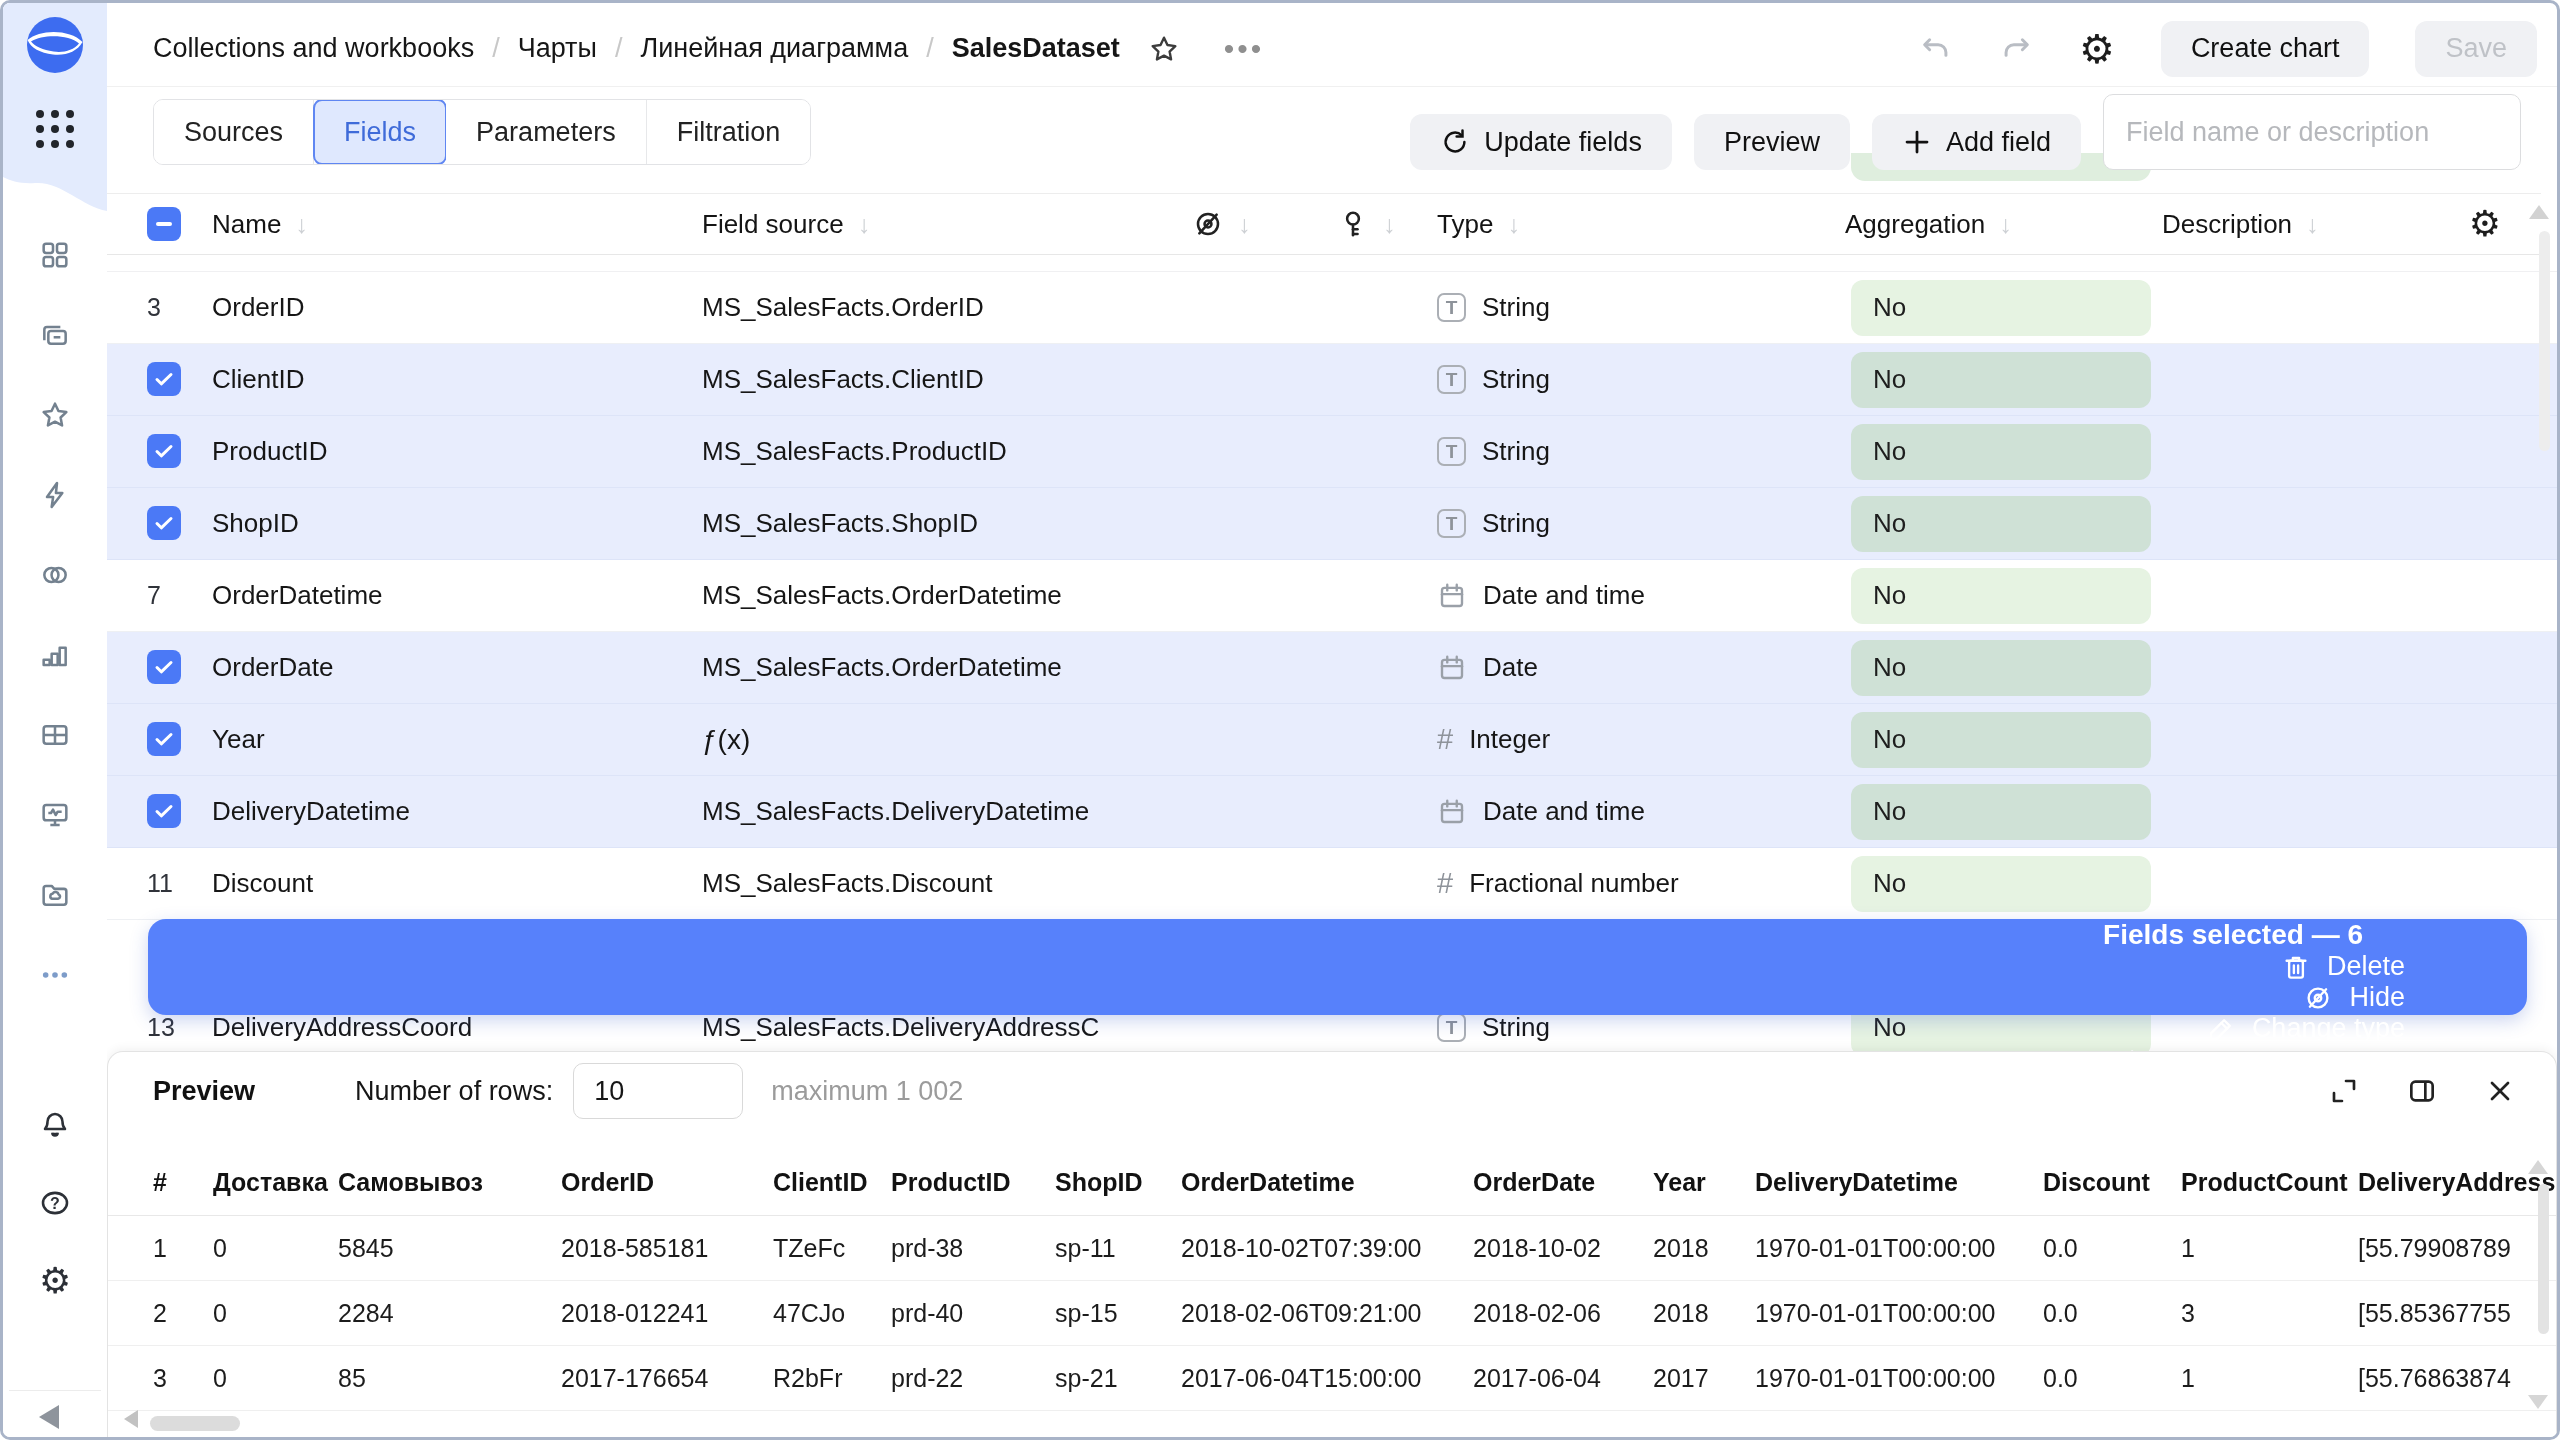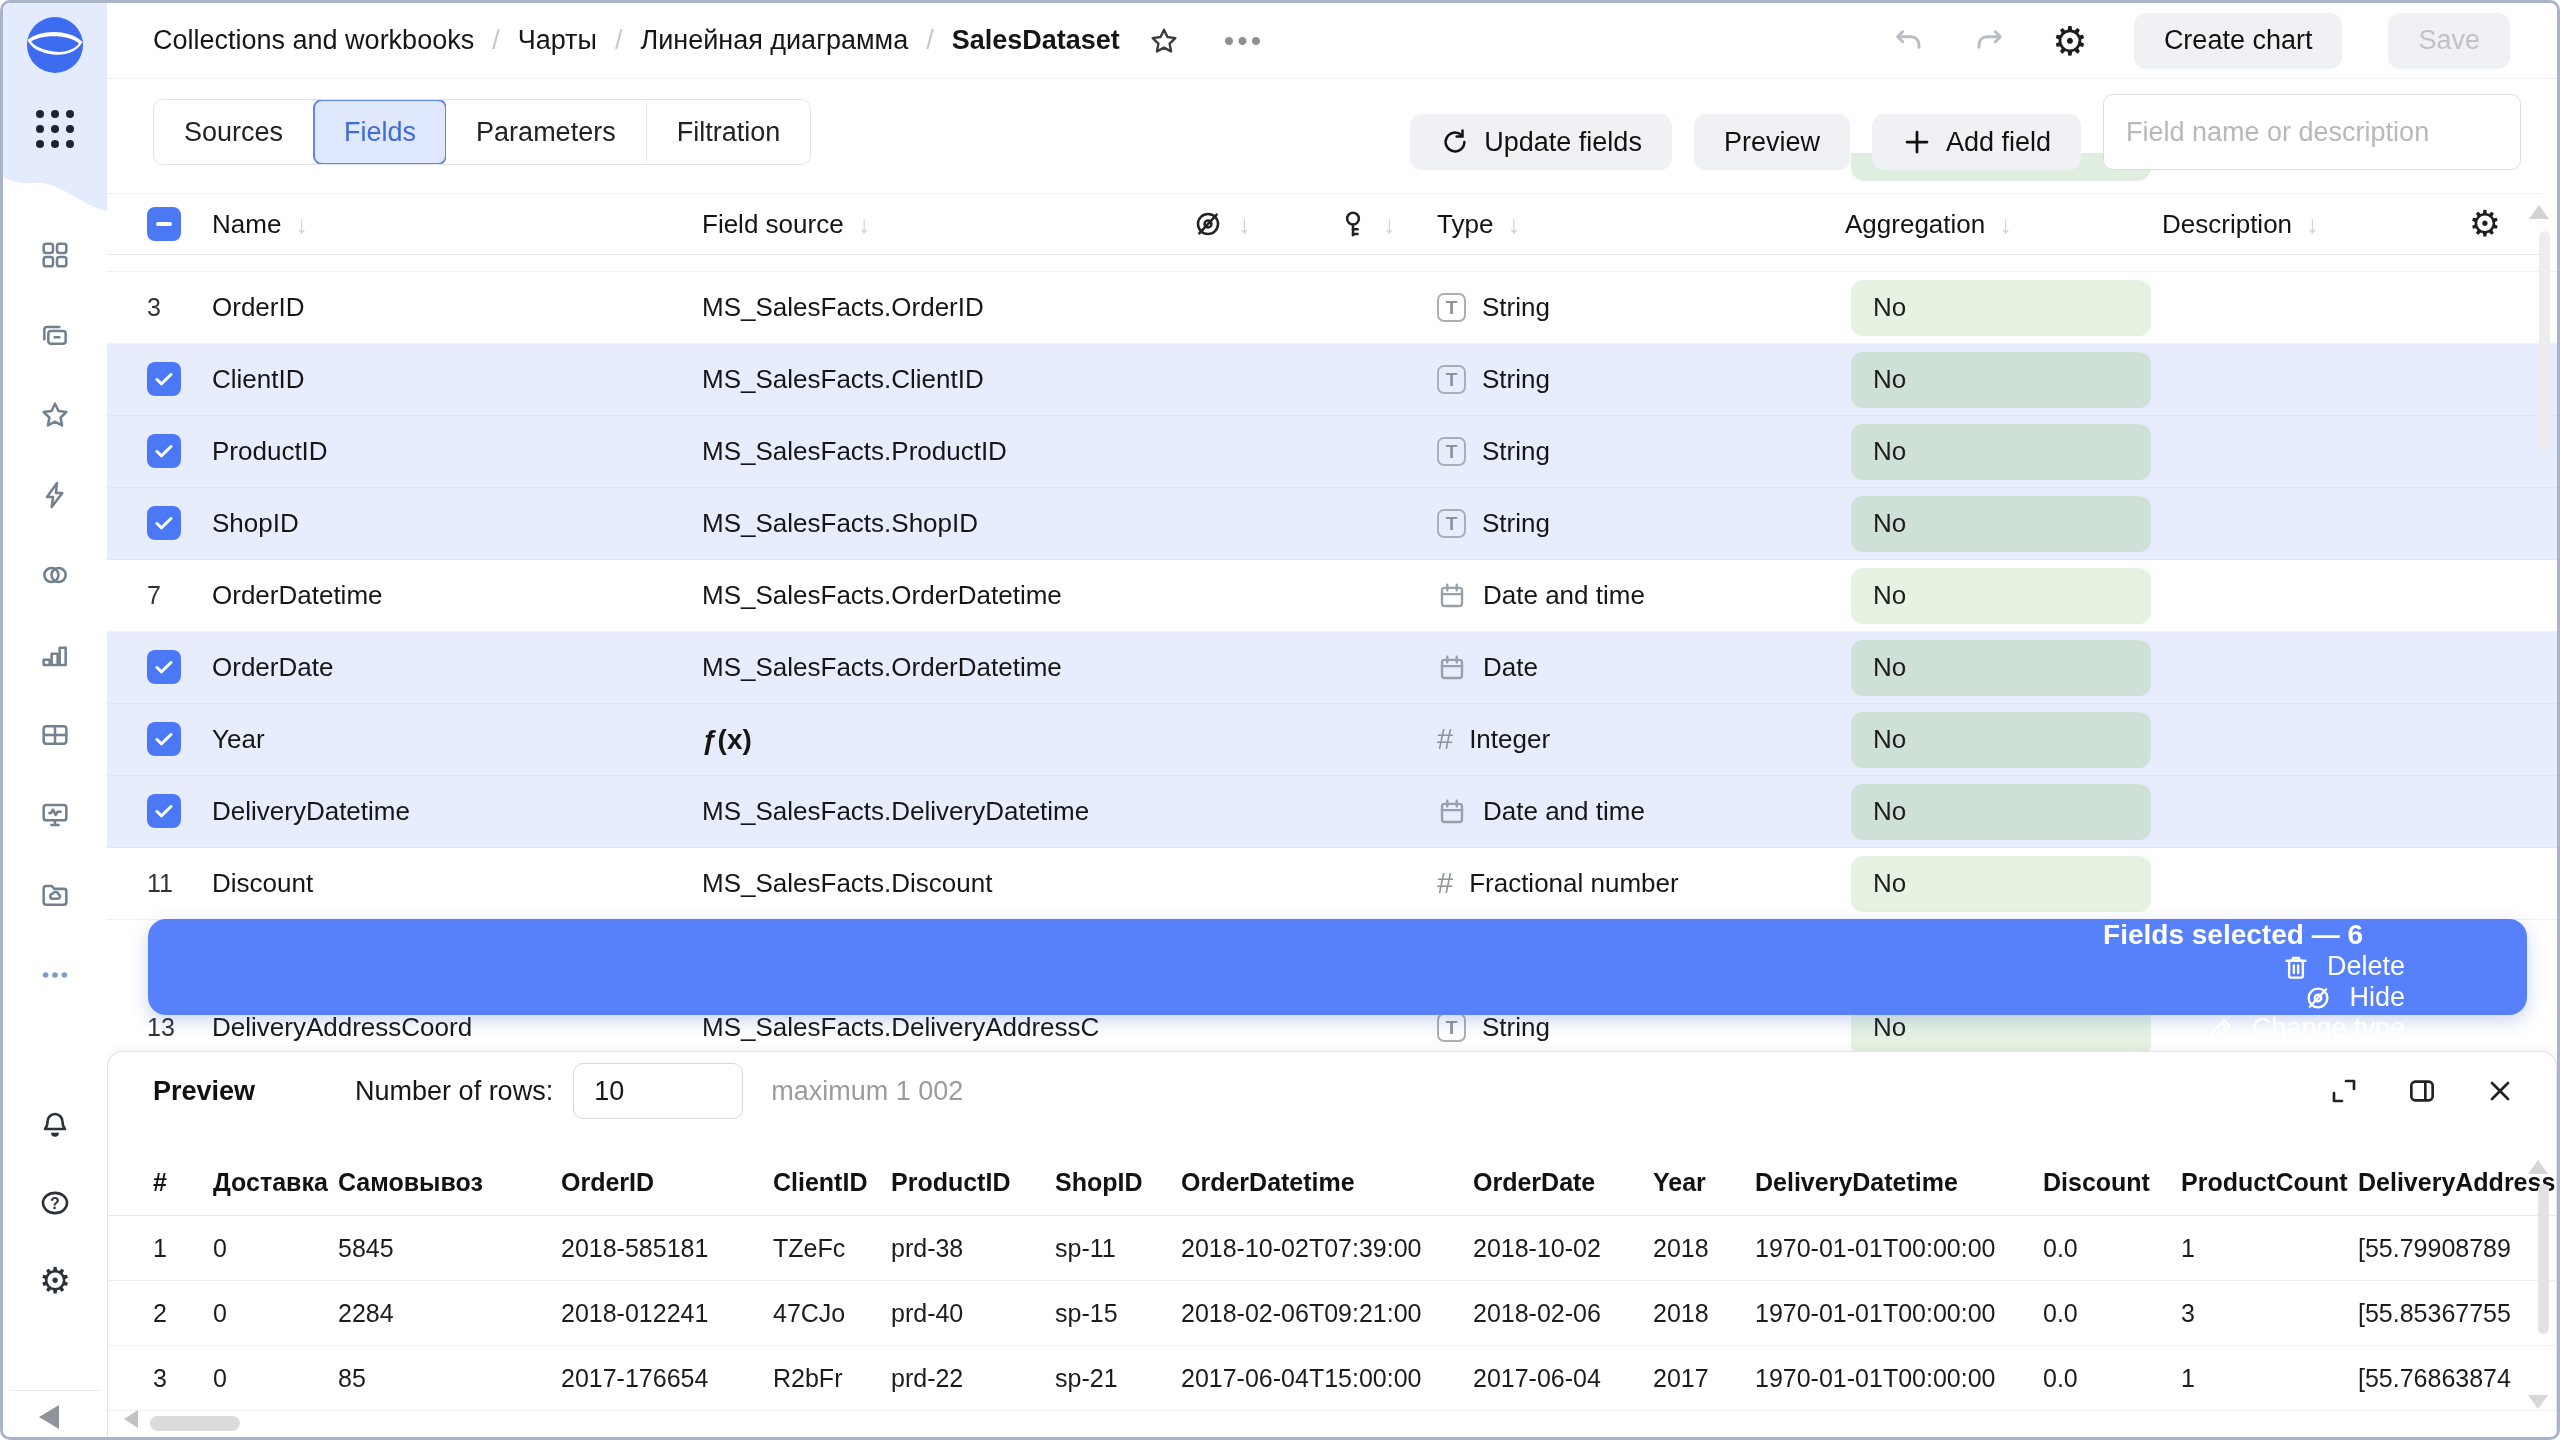--- a/index.html
+++ b/index.html
@@ -16,21 +16,21 @@
   .sb-icons { position:absolute; left:0; top:236px; width:104px; display:flex; flex-direction:column; align-items:center; gap:48px; }
   .sb-icons .sbi { width:32px; height:32px; color:#73818f; }
   .sb-bottom { position:absolute; left:0; bottom:140px; width:104px; display:flex; flex-direction:column; align-items:center; gap:46px; }
   .sb-bottom .sbi { width:32px; height:32px; color:#2c3037; }
   .sb-divider { position:absolute; left:6px; right:6px; bottom:46px; height:1px; background:#ececec; }
   .sb-collapse { position:absolute; left:36px; bottom:8px; width:0; height:0; border-top:12px solid transparent; border-bottom:12px solid transparent; border-right:20px solid #8e949c; }
 
   
   .main { position:absolute; left:104px; top:0; right:0; bottom:0; }
 
-  .topbar { position:absolute; left:0; right:0; top:0; height:76px; display:flex; align-items:center; justify-content:space-between; padding:0 47px 0 46px; border-bottom:1px solid #f0f0f0; background:#fff; }
+  .topbar { position:absolute; left:0; right:0; top:8px; height:76px; display:flex; align-items:center; justify-content:space-between; padding:0 20px 0 46px; border-bottom:1px solid #f0f0f0; background:#fff; }
   .breadcrumbs { display:flex; align-items:center; gap:18px; font-size:27px; color:#161616; }
   .crumb-sep { color:#c8c8c8; }
   .crumb-last { font-weight:700; }
   .bc-star { margin-left:10px; color:#3c3c3c; }
   .bc-dots { margin-left:26px; color:#8f8f8f; font-size:30px; letter-spacing:3px; }
   .topbar-actions { display:flex; align-items:center; gap:46px; }
   .tb-icon { color:#b9bdc4; }
   .tb-gear { font-size:40px; color:#1d1d1d; line-height:1; }
   .btn { border:none; border-radius:12px; background:#f0f1f4; font-family:inherit; font-size:27px; color:#111; height:56px; padding:0 30px; display:flex; align-items:center; gap:14px; cursor:pointer; }
   .btn.disabled { color:#bfc2c7; }
@@ -62,21 +62,21 @@
   .frow.clipped { margin-top:72px; }
   .rownum { color:#30333a; font-size:25px; }
   .cb { width:34px; height:34px; border-radius:8px; background:#4b79f6; display:inline-flex; align-items:center; justify-content:center; }
   .cb .minus { width:16px; height:4px; border-radius:2px; background:#fff; }
   .cell-type { display:flex; align-items:center; gap:16px; }
   .ticon-box { width:29px; height:29px; border:2px solid #abafb5; border-radius:7px; color:#8e939a; font-size:19px; font-weight:700; display:inline-flex; align-items:center; justify-content:center; }
   .ticon-hash { color:#8e939a; font-size:29px; }
   .ticon-cal { color:#9aa0a8; }
   .pill { display:inline-flex; align-items:center; width:300px; height:56px; border-radius:12px; background:#e6f3e2; padding:0 22px; font-size:26px; color:#1e1e1e; margin-left:6px; }
   .frow.sel .pill { background:#cfe1d6; }
-  .src-formula { font-weight:700; font-size:28px; }
+  .src-formula { font-weight:400; font-size:28px; }
 
   
   .selbar { position:absolute; left:41px; right:30px; top:916px; height:96px; background:#5781fb; border-radius:18px; display:flex; align-items:flex-end; padding:0 46px; color:#fff; z-index:5; box-shadow:0 6px 18px rgba(60,90,200,.25);flex-direction:column; }
   .selbar-label { font-size:28px; font-weight:700; margin-right:118px; }
   .selbar-action { display:flex; align-items:center; gap:16px; font-size:27px; margin-right:76px; cursor:pointer; }
   .selbar-close { margin-left:auto; cursor:pointer; display:flex; }
 
   
   .vup { position:absolute; right:8px; top:202px; width:0; height:0; border-left:10px solid transparent; border-right:10px solid transparent; border-bottom:14px solid #d2d2d2; z-index:1; }
   .vthumb { position:absolute; right:7px; top:228px; width:11px; height:220px; border-radius:6px; background:#ededed; z-index:1; }

